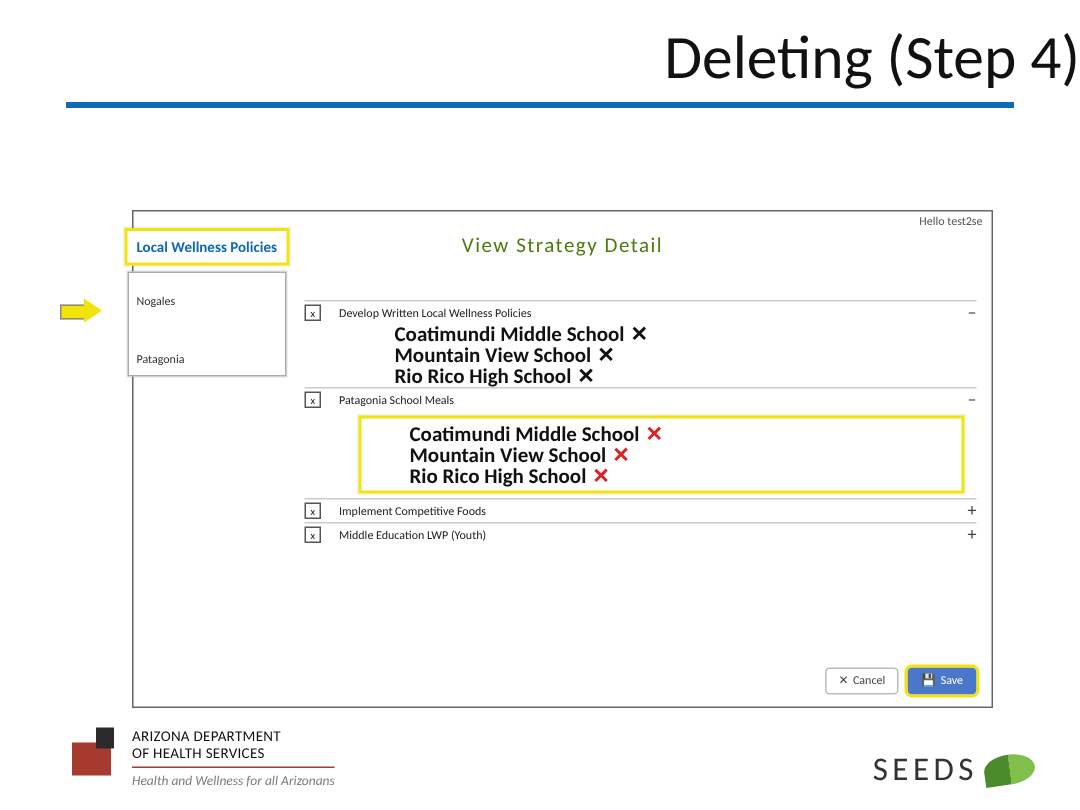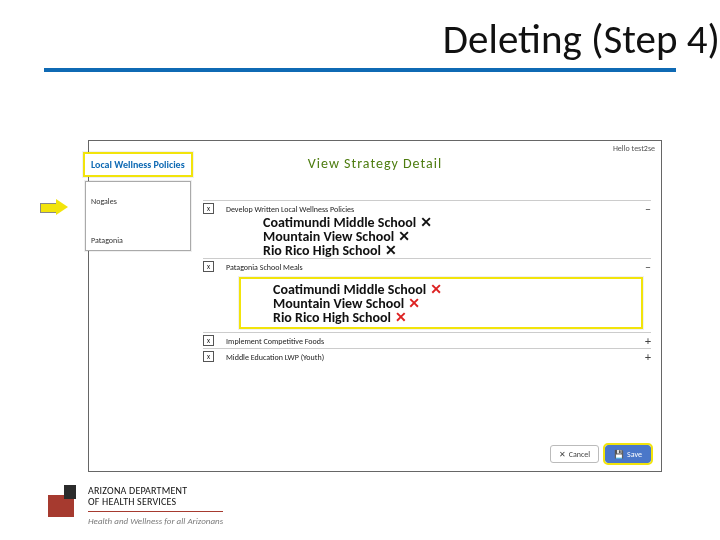--- a/index.html
+++ b/index.html
@@ -143,14 +143,18 @@
           <div class="b1"></div>
           <div class="b2"></div>
         </div>
       <div>
         <div class="adhs-txt">
           <span>ARIZONA DEPARTMENT</span><br><span>OF HEALTH SERVICES</span>
         </div>
         <div class="adhs-tag">Health and Wellness for all Arizonans</div>
       </div>
     </div>
+    <div class="seeds">
+      <span>SEEDS</span>
+        <div class="leaf"></div>
+    </div>
   </div>
 </div>
 
 </body></html>

